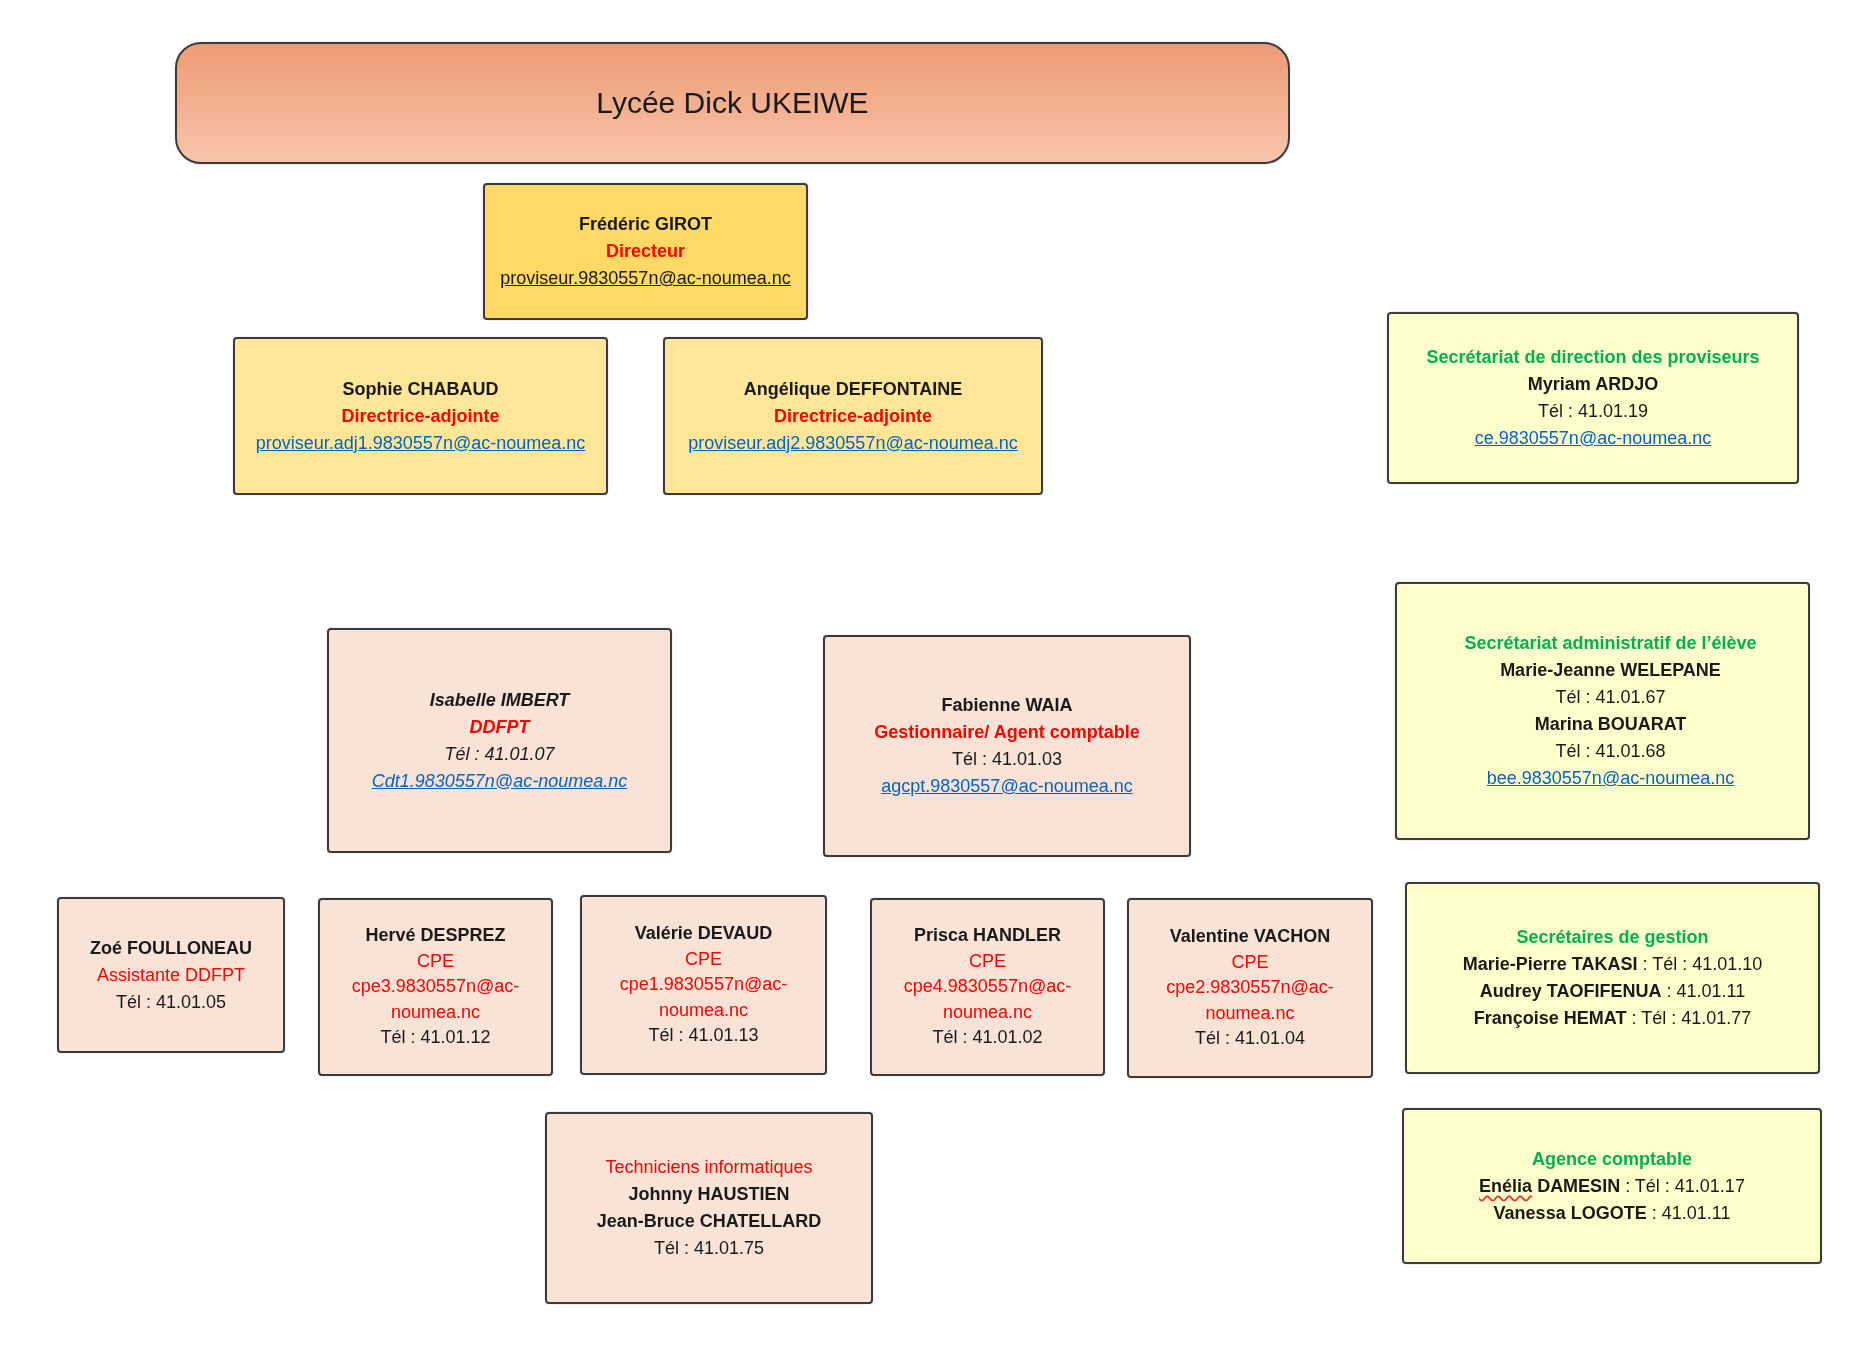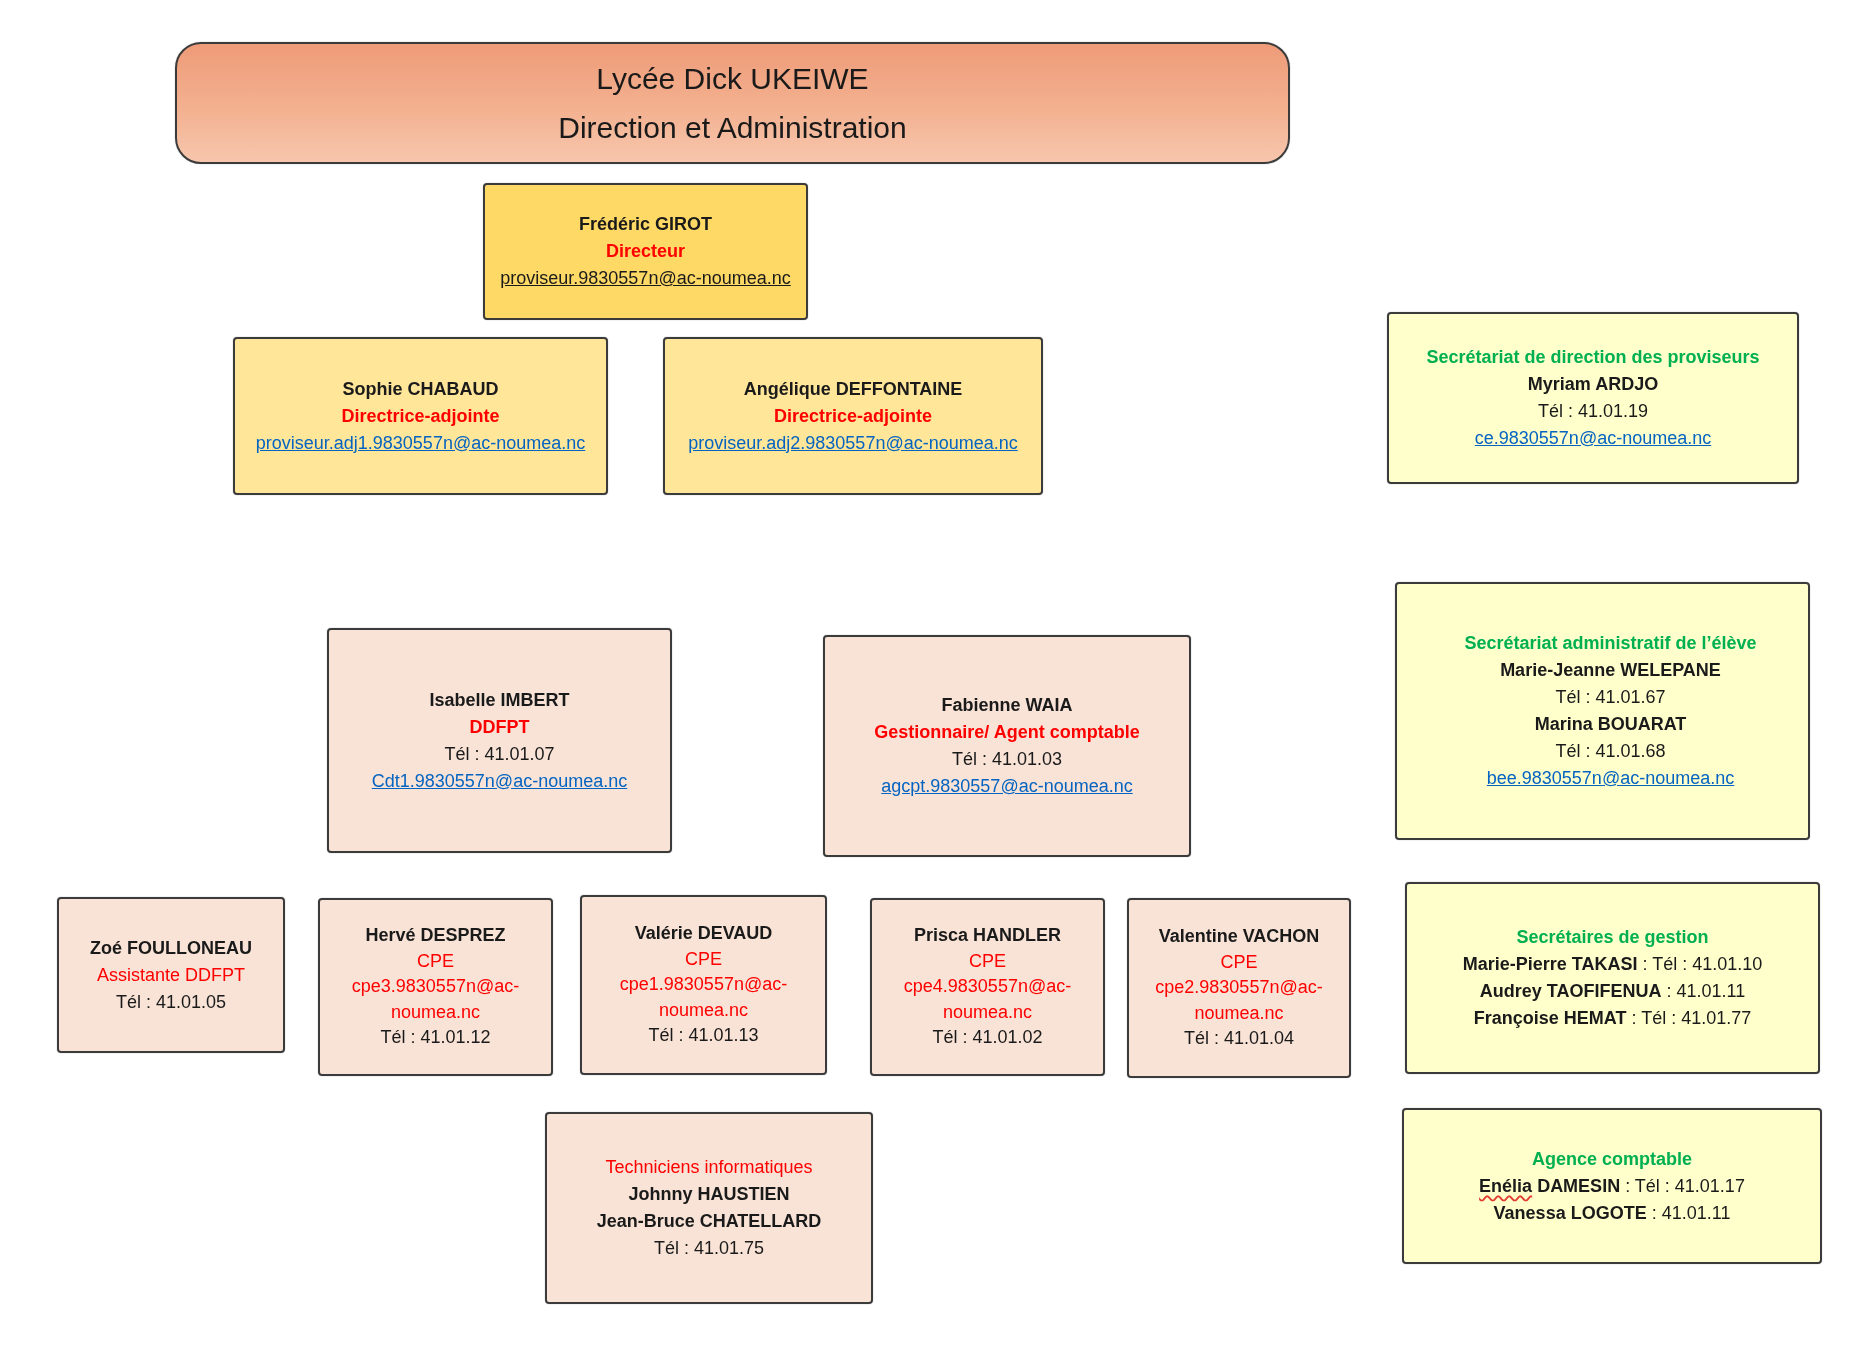--- a/index.html
+++ b/index.html
@@ -42,37 +42,36 @@
   .paleyellow{background:#ffffcc;}
   .peach{background:#f8e3d6;}
 
   
   #title-box{left:175px;top:42px;width:1115px;height:122px;font-size:30px;line-height:1.65;border-radius:26px;}
   #box-girot{left:483px;top:183px;width:325px;height:137px;}
   #box-chabaud{left:233px;top:337px;width:375px;height:158px;text-align:center;}
   #box-deffontaine{left:663px;top:337px;width:380px;height:158px;}
   #box-sec-direction{left:1387px;top:312px;width:412px;height:172px;}
   #box-sec-eleve{left:1395px;top:582px;width:415px;height:258px;padding-left:28px;}
-  #box-imbert{left:327px;top:628px;width:345px;height:225px;}
+  #box-imbert{left:327px;top:628px;width:345px;height:225px;font-style:italic;}
   #box-waia{left:823px;top:635px;width:368px;height:222px;}
   #box-foulloneau{left:57px;top:897px;width:228px;height:156px;}
   #box-desprez{left:318px;top:898px;width:235px;height:178px;line-height:1.42;}
   #box-devaud{left:580px;top:895px;width:247px;height:180px;line-height:1.42;}
   #box-handler{left:870px;top:898px;width:235px;height:178px;line-height:1.42;}
-  #box-vachon{left:1127px;top:898px;width:224px;height:180px;line-height:1.42;}
+  #box-vachon{left:1127px;top:898px;width:246px;height:180px;line-height:1.42;}
   #box-gestion{left:1405px;top:882px;width:415px;height:192px;}
   #box-techniciens{left:545px;top:1112px;width:328px;height:192px;}
   #box-agence{left:1402px;top:1108px;width:420px;height:156px;}
 </style>
 </head>
 <body>
 
 <div class="box salmon" id="title-box">
   <span class="line">Lycée Dick UKEIWE</span>
-  <span class="line">Direction et Administration</span>
 </div>
 
 <div class="box gold" id="box-girot">
   <span class="line bold">Frédéric GIROT</span>
   <span class="line redbold">Directeur</span>
   <a class="line link-black">proviseur.9830557n@ac-noumea.nc</a>
 </div>
 
 <div class="box lightgold" id="box-chabaud">
   <span class="line bold">Sophie CHABAUD</span>

